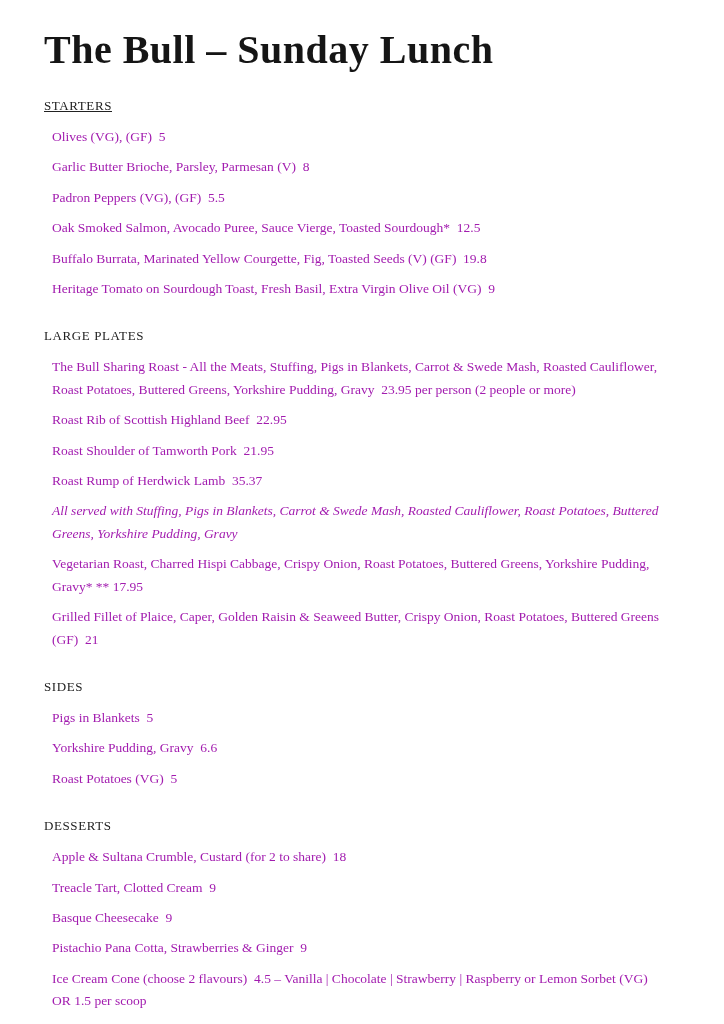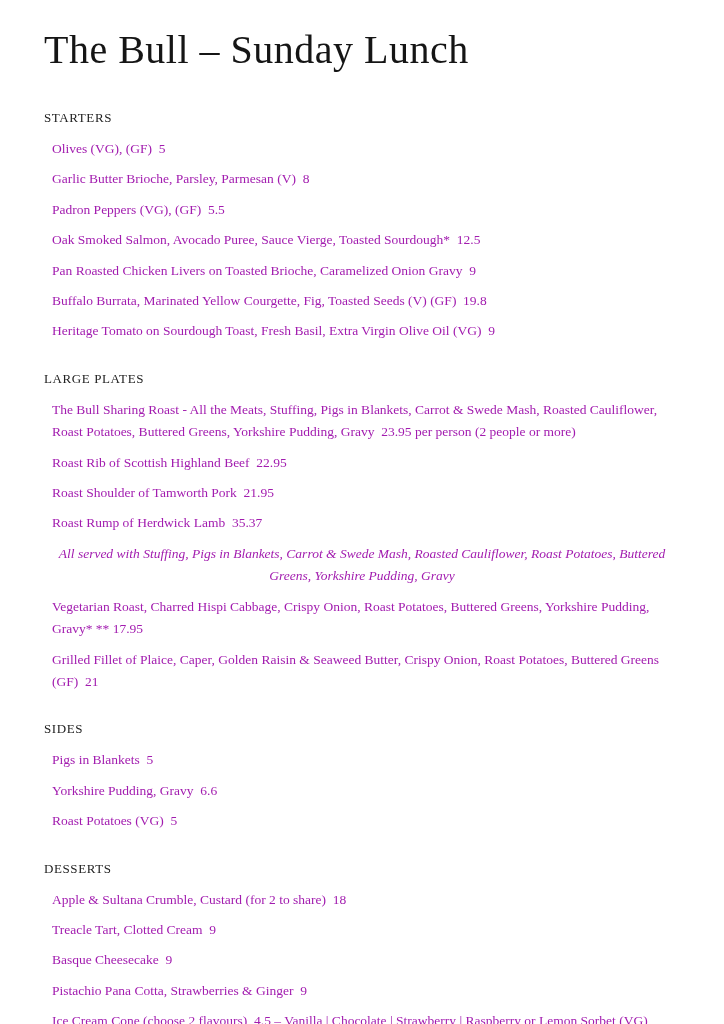--- a/index.html
+++ b/index.html
@@ -13,46 +13,46 @@
     box-sizing: border-box;
     background: #ffffff;
     padding: 26px 44px 0 44px;
     font-family: "Liberation Serif", "DejaVu Serif", serif;
     color: #2a2a2a;
     overflow: hidden;
   }
   .page-title {
     font-size: 40px;
     line-height: 48px;
-    font-weight: 400;
+    font-weight: 700;
     color: #151515;
     letter-spacing: 0.5px;
     margin: 0;
   }
   .section-heading {
     font-size: 13px;
     line-height: 16px;
     font-weight: 400;
     color: #222222;
     letter-spacing: 0.6px;
     margin: 28px 0 12px 0;
   }
   .section-heading.first {
-    margin-top: 36px;
+    margin-top: 24px;
+    text-decoration: underline;
   }
   .menu-item {
     font-size: 13.5px;
     line-height: 22.4px;
     margin: 8px;
     color: #a21caf;
     white-space: pre-wrap;
   }
   .menu-item.italic {
     font-style: italic;
-    text-align: center;
   }
   .footer {
     margin-top: 36px;
   }
   .footer-note {
     font-size: 13.5px;
     line-height: 22.4px;
     margin: 0;
     color: #2a2a2a;
     white-space: pre-wrap;
@@ -64,21 +64,20 @@
 <div class="page">
 
   <h1 class="page-title">The Bull – Sunday Lunch</h1>
 
   <div>
     <div class="section-heading first">STARTERS</div>
     <p class="menu-item">Olives (VG), (GF)  5</p>
     <p class="menu-item">Garlic Butter Brioche, Parsley, Parmesan (V)  8</p>
     <p class="menu-item">Padron Peppers (VG), (GF)  5.5</p>
     <p class="menu-item">Oak Smoked Salmon, Avocado Puree, Sauce Vierge, Toasted Sourdough*  12.5</p>
-    <p class="menu-item">Pan Roasted Chicken Livers on Toasted Brioche, Caramelized Onion Gravy  9</p>
     <p class="menu-item">Buffalo Burrata, Marinated Yellow Courgette, Fig, Toasted Seeds (V) (GF)  19.8</p>
     <p class="menu-item">Heritage Tomato on Sourdough Toast, Fresh Basil, Extra Virgin Olive Oil (VG)  9</p>
   </div>
 
   <div>
     <div class="section-heading">LARGE PLATES</div>
     <p class="menu-item">The Bull Sharing Roast - All the Meats, Stuffing, Pigs in Blankets, Carrot &amp; Swede Mash, Roasted Cauliflower, Roast Potatoes, Buttered Greens, Yorkshire Pudding, Gravy  23.95 per person (2 people or more)</p>
     <p class="menu-item">Roast Rib of Scottish Highland Beef  22.95</p>
     <p class="menu-item">Roast Shoulder of Tamworth Pork  21.95</p>
     <p class="menu-item">Roast Rump of Herdwick Lamb  35.37</p>

